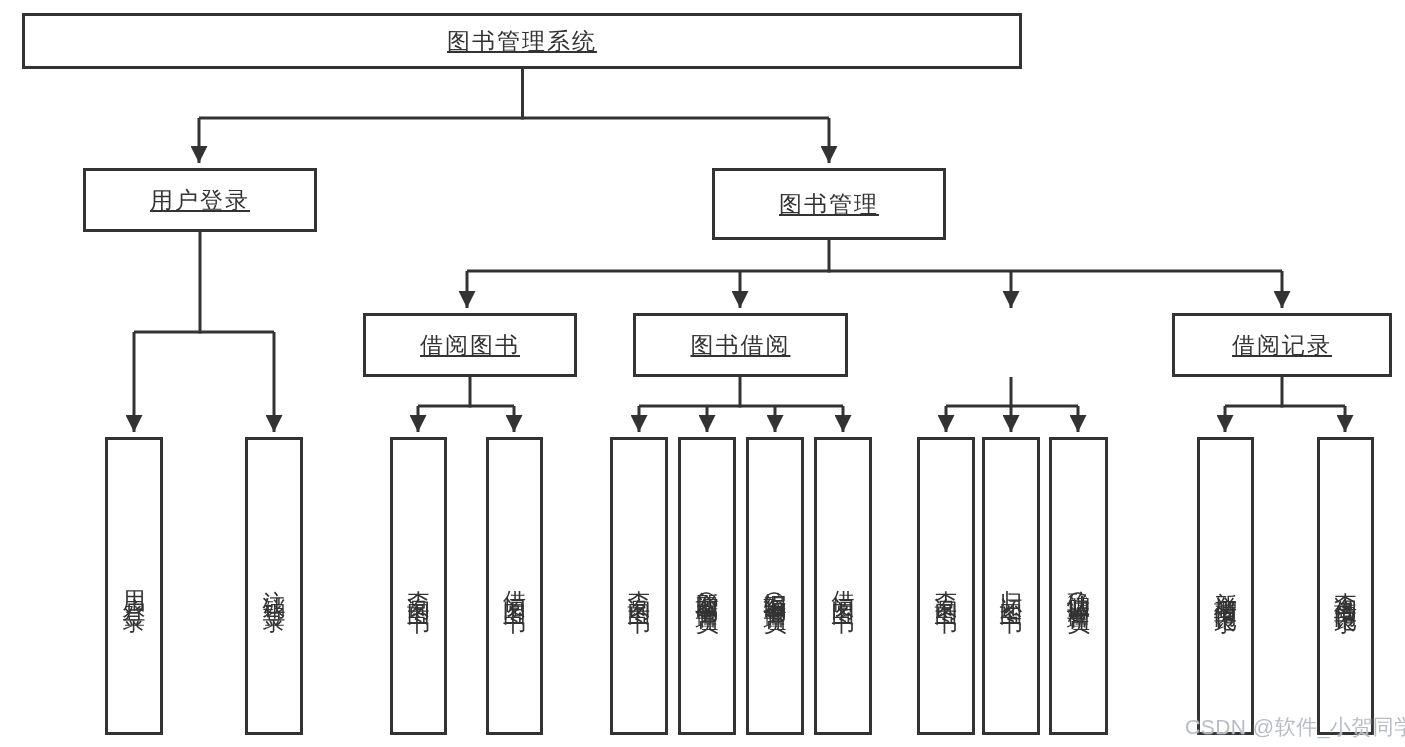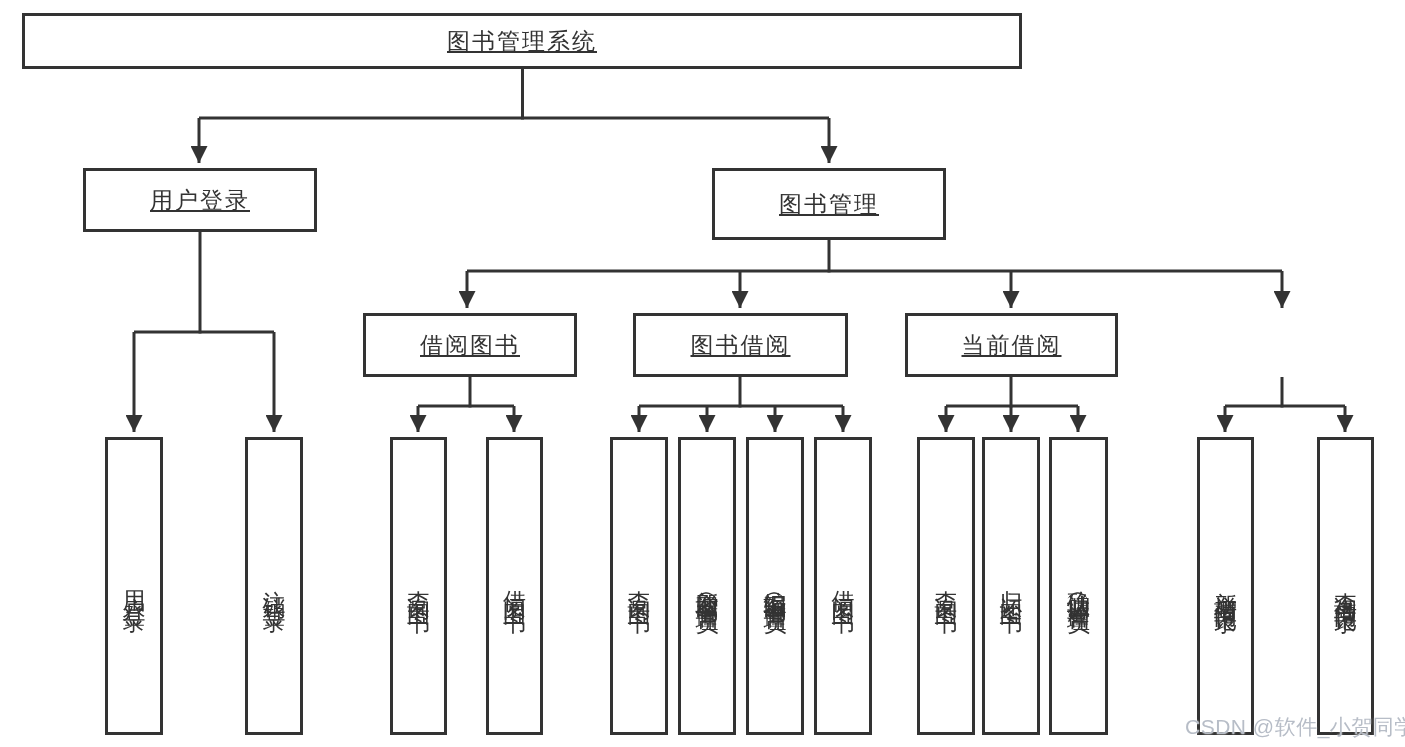--- a/index.html
+++ b/index.html
@@ -123,21 +123,21 @@
     </g>
   </svg>
 
   <div class="node h" id="n-root">图书管理系统</div>
 
   <div class="node h" id="n-ulogin">用户登录</div>
   <div class="node h" id="n-bmgmt">图书管理</div>
 
   <div class="node h" id="n-newrec">借阅图书</div>
   <div class="node h" id="n-borrow">图书借阅</div>
-  <div class="node h" id="n-current">当前借阅</div>
+  <div class="node h" id="n-records">借阅记录</div>
 
   <div class="node v leaf" id="l-u1">用户登录</div>
   <div class="node v leaf" id="l-u2">注销登录</div>
 
   <div class="node v leaf" id="l-n1">查询图书</div>
   <div class="node v leaf" id="l-n2">借阅图书</div>
 
   <div class="node v leaf" id="l-b1">查询图书</div>
   <div class="node v leaf" id="l-b2">新增图书（管理员）</div>
   <div class="node v leaf" id="l-b3">编辑图书（管理员）</div>

